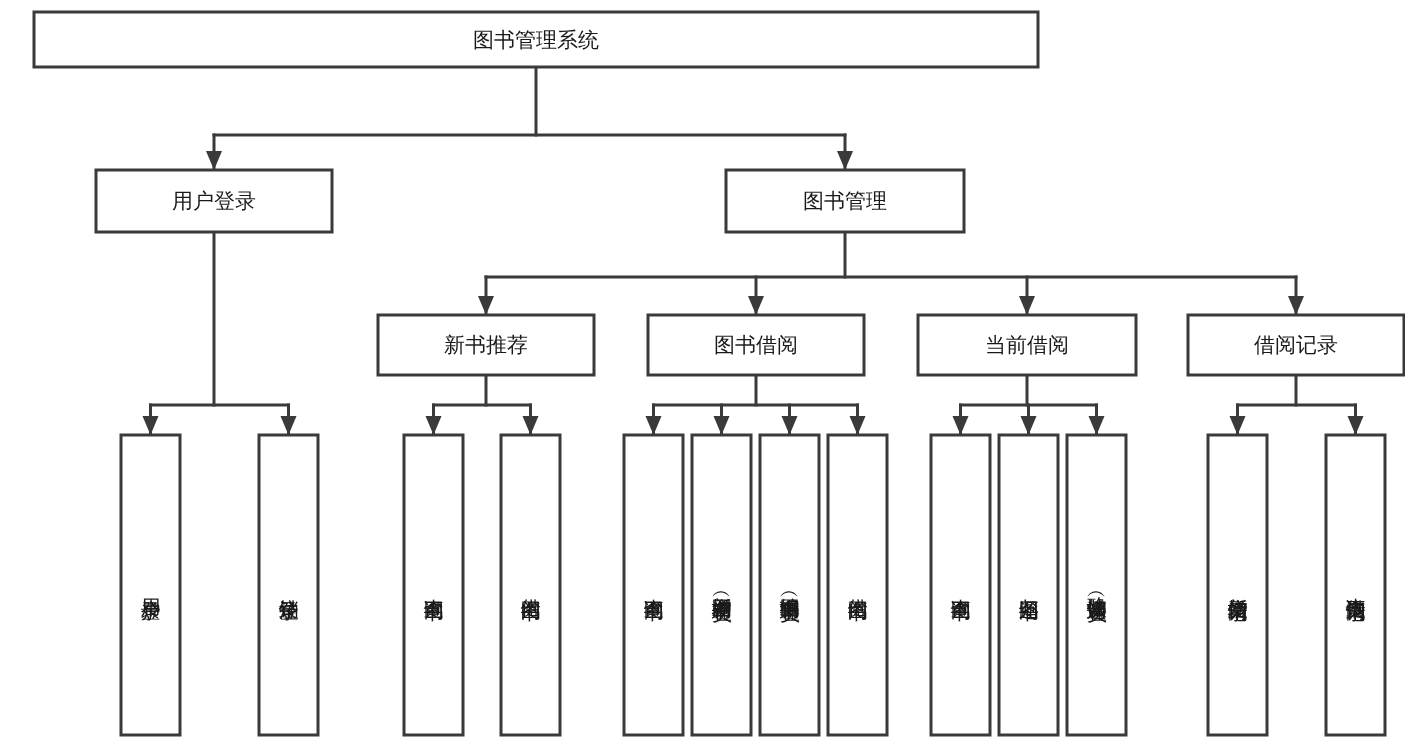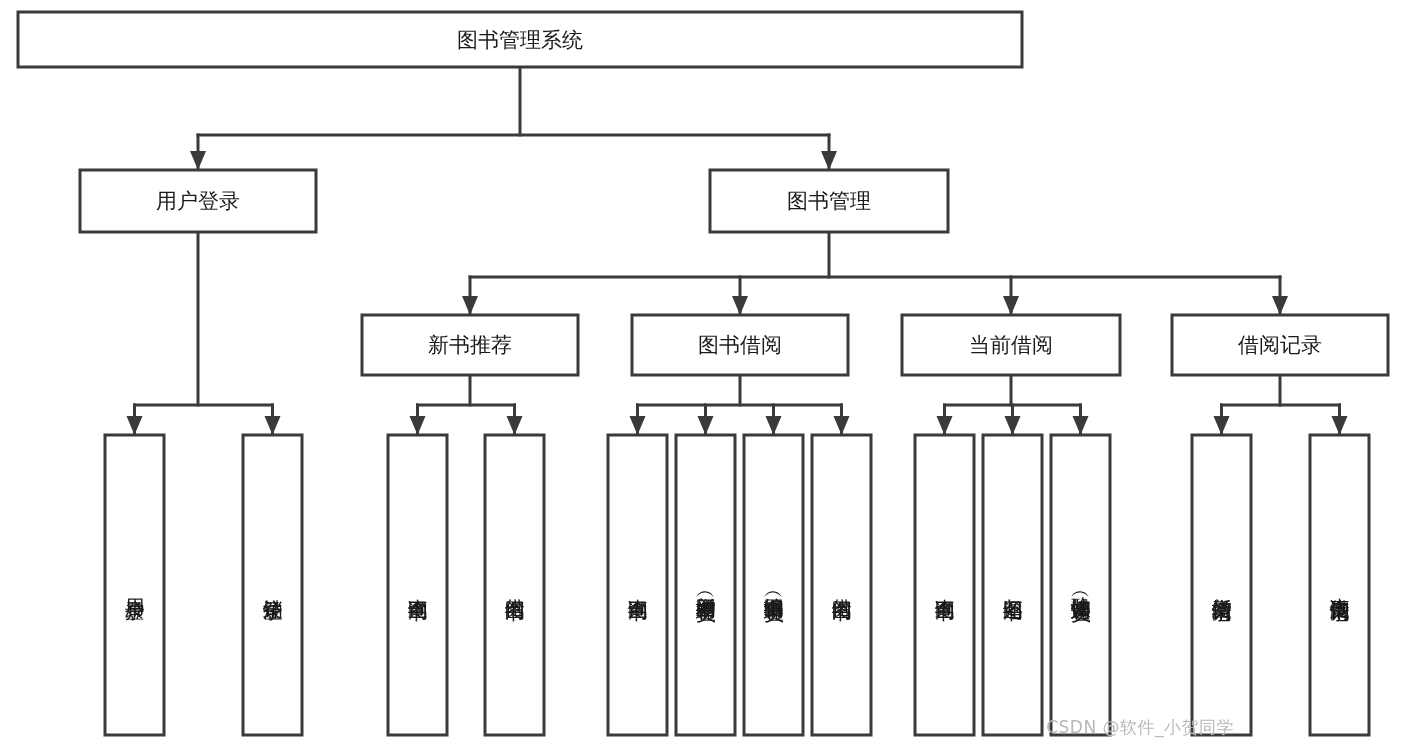--- a/index.html
+++ b/index.html
@@ -9,21 +9,21 @@
   }
   body {
     width: 1405px;
     height: 747px;
     position: relative;
     font-family: "DejaVu Sans", "Liberation Sans", sans-serif;
     overflow: hidden;
   }
   #diagram-root {
     position: absolute;
-    left: 0;
+    left: 16px;
     top: 0;
     width: 1246px;
     height: 747px;
   }
   svg#flowchart {
     display: block;
     width: 1405px;
     height: 747px;
   }
   .node-rect {
@@ -240,14 +240,13 @@
       <div class="vert-label-box" style="left: 1051px; top: 435px; width: 59px; height: 300px;">
         <span class="vert-label">确认归还（管理员）</span>
       </div>
       <div class="vert-label-box" style="left: 1192px; top: 435px; width: 59px; height: 300px;">
         <span class="vert-label">新增借阅记录</span>
       </div>
       <div class="vert-label-box" style="left: 1310px; top: 435px; width: 59px; height: 300px;">
         <span class="vert-label">查询借阅记录</span>
       </div>
     </div>
-  <div id="watermark">CSDN @软件_小贺同学</div>
 </div>
 
 </body></html>

